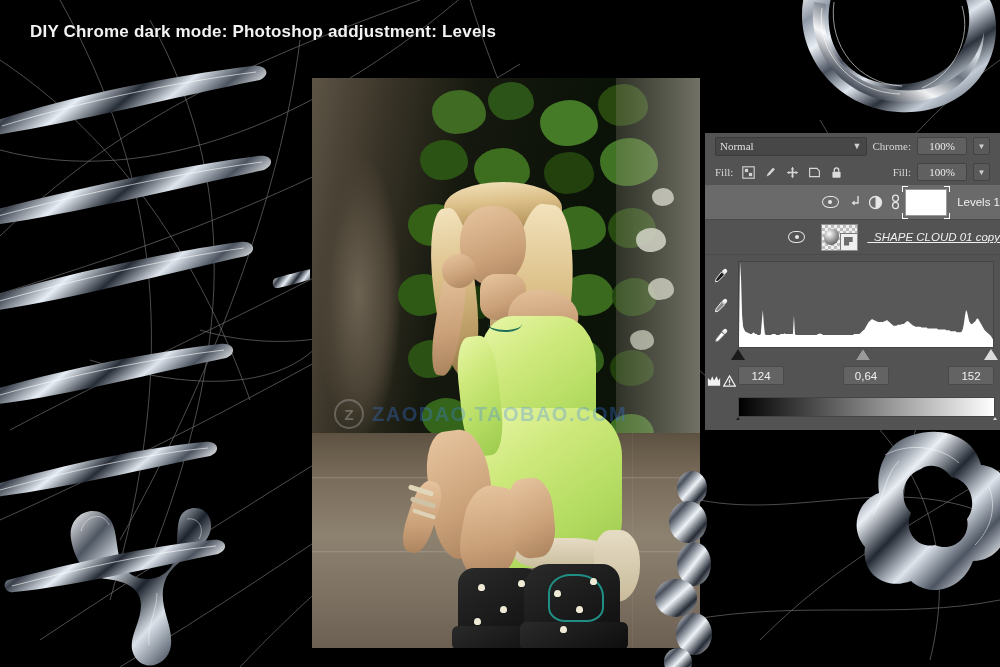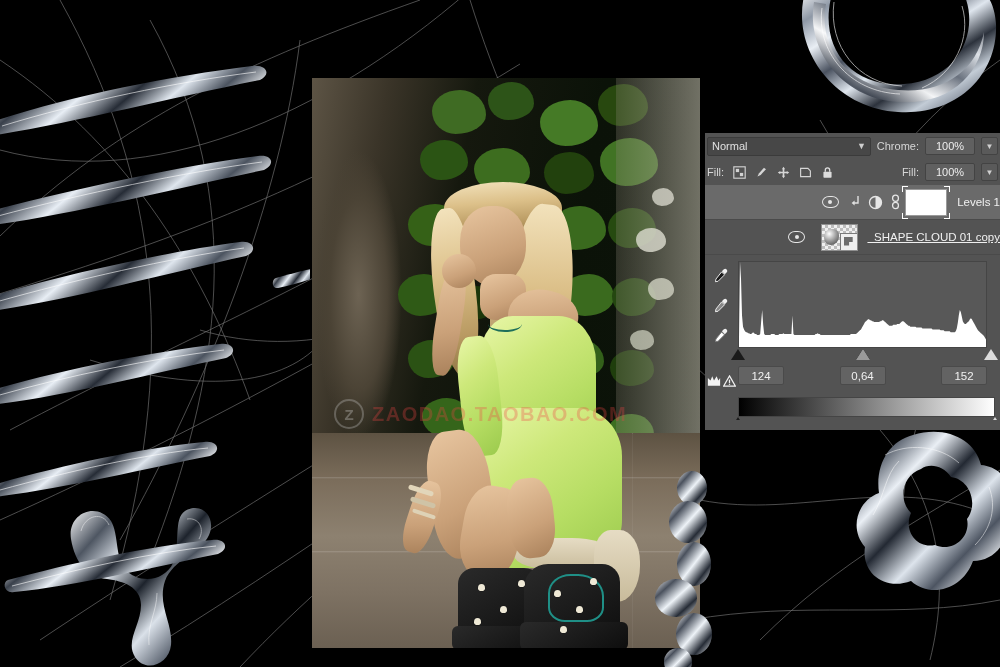--- a/index.html
+++ b/index.html
@@ -35,26 +35,26 @@
   .boot{position:absolute;background:linear-gradient(150deg,#2a2a2a,#0d0d0d);}
   .lace{position:absolute;background:linear-gradient(180deg,#e6dcc4,#c8bb9b);}
   .flower{position:absolute;width:7px;height:7px;background:#efe9d6;
       border-radius:50% 50% 50% 50%/60% 60% 40% 40%;box-shadow:0 0 0 .5px rgba(0,0,0,.2);}
 
   
   #wm{position:absolute;left:0;right:0;top:316px;height:40px;display:flex;align-items:center;
       gap:8px;padding-left:22px;z-index:14;opacity:.30;pointer-events:none;}
   #wm .wm-ring{width:26px;height:26px;border-radius:50%;border:2px solid #cfcfcf;color:#e2e2e2;
       display:flex;align-items:center;justify-content:center;font-size:15px;font-weight:700;flex:0 0 auto;}
-  #wm .wm-txt{color:#ef4444;font-size:20px;font-weight:700;letter-spacing:1.5px;white-space:nowrap;}
+  #wm .wm-txt{color:#3b82f6;font-size:20px;font-weight:700;letter-spacing:1.5px;white-space:nowrap;}
 
   
   #ps{position:absolute;left:705px;top:133px;width:295px;z-index:30;
       background:#535353;color:#d8d8d8;font-size:11px;}
-  .ps-row{display:flex;align-items:center;height:26px;padding:0 2px;gap:6px;}
+  .ps-row{display:flex;align-items:center;height:26px;padding:0 10px;gap:6px;font-family:Liberation Serif, serif;}
   .blend{flex:1 1 auto;height:17px;background:#474747;border:1px solid #3b3b3b;border-radius:2px;
       display:flex;align-items:center;padding:0 4px;color:#e0e0e0;font-size:11px;}
   .blend .cv{margin-left:auto;font-size:9px;color:#cfcfcf;}
   .fld-lbl{color:#d6d6d6;font-size:11px;white-space:nowrap;}
   .fld{height:16px;min-width:40px;background:#606060;border:1px solid #434343;border-radius:2px;
       display:flex;align-items:center;justify-content:center;color:#ededed;font-size:11px;padding:0 4px;}
   .stepper{width:15px;height:16px;background:#5a5a5a;border:1px solid #434343;border-radius:2px;
       display:flex;align-items:center;justify-content:center;font-size:8px;color:#d0d0d0;}
   .lock-icons{display:flex;align-items:center;gap:9px;margin-left:3px;}
   .li{width:13px;height:13px;opacity:.92;}
@@ -66,33 +66,33 @@
   .eye::after{content:"";position:absolute;left:50%;top:50%;width:4px;height:4px;margin:-2px 0 0 -2px;
       border-radius:50%;background:#e6e6e6;}
   .adj-ic{display:flex;align-items:center;gap:7px;padding-left:4px;}
   .mask-th{width:40px;height:25px;background:#fff;border:1px solid #9a9a9a;margin-left:4px;position:relative;}
   .mask-th .br{position:absolute;width:5px;height:5px;border:1.6px solid #fff;}
   .mask-th .b1{left:-4px;top:-4px;border-right:none;border-bottom:none;}
   .mask-th .b2{right:-4px;top:-4px;border-left:none;border-bottom:none;}
   .mask-th .b3{left:-4px;bottom:-4px;border-right:none;border-top:none;}
   .mask-th .b4{right:-4px;bottom:-4px;border-left:none;border-top:none;}
   .lname{margin-left:10px;color:#f0f0f0;font-size:11.5px;}
-  .lname.edit{text-decoration:underline;}
+  .lname.edit{text-decoration:underline;font-style:italic;}
   .shape-th{width:35px;height:25px;margin-left:9px;border:1px solid #8f8f8f;position:relative;overflow:hidden;
       background-image:linear-gradient(45deg,#bdbdbd 25%,transparent 25%,transparent 75%,#bdbdbd 75%),
                        linear-gradient(45deg,#bdbdbd 25%,#f0f0f0 25%,#f0f0f0 75%,#bdbdbd 75%);
       background-size:6px 6px;background-position:0 0,3px 3px;}
   .shape-th .blob{position:absolute;left:2px;top:4px;width:15px;height:16px;border-radius:50% 40% 55% 45%;
       background:radial-gradient(circle at 35% 30%,#fff,#8d8d8d 55%,#3a3a3a);}
   .shape-th .badge{position:absolute;right:0;bottom:0;width:16px;height:16px;background:#efefef;
       border-left:1px solid #7a7a7a;border-top:1px solid #7a7a7a;}
   .shape-th .badge::after{content:"";position:absolute;left:3px;top:3px;width:9px;height:9px;
       background:#6d6d6d;clip-path:polygon(0 0,100% 0,100% 60%,60% 60%,60% 100%,0 100%);}
 
-  #props{display:flex;padding:6px 8px 0 0;}
+  #props{display:flex;padding:6px 1px 0 0;}
   .tools{width:33px;display:flex;flex-direction:column;align-items:center;gap:13px;padding-top:6px;}
   .dropper{width:17px;height:17px;position:relative;}
   .warn-row{display:flex;gap:2px;margin-top:18px;}
 
   .hist-wrap{flex:1 1 auto;padding-right:5px;}
   .hist{height:85px;background:#585858;border:1px solid #454545;position:relative;overflow:hidden;}
   .hist svg{position:absolute;left:0;bottom:0;width:100%;height:100%;}
   .sliders{position:relative;height:14px;margin-top:1px;}
   .tri{position:absolute;top:0;width:0;height:0;border-left:7px solid transparent;
        border-right:7px solid transparent;border-bottom:11px solid #111;}
@@ -368,20 +368,21 @@
       <div class="flower" style="left:248px;top:548px;"></div>
       <div class="flower" style="left:278px;top:500px;"></div>
     </div>
 
     <div id="wm">
       <div class="wm-ring">Z</div>
       <div class="wm-txt">ZAODAO.TAOBAO.COM</div>
     </div>
   </div>
 
+  <div id="title">DIY Chrome dark mode: Photoshop addjustment: Levels</div>
 
   <div id="ps">
 
     <div class="ps-row">
       <div class="blend">
         <span>Normal</span>
         <span class="cv">▼</span>
       </div>
       <span class="fld-lbl">Chrome:</span>
       <div class="fld">100%</div>

